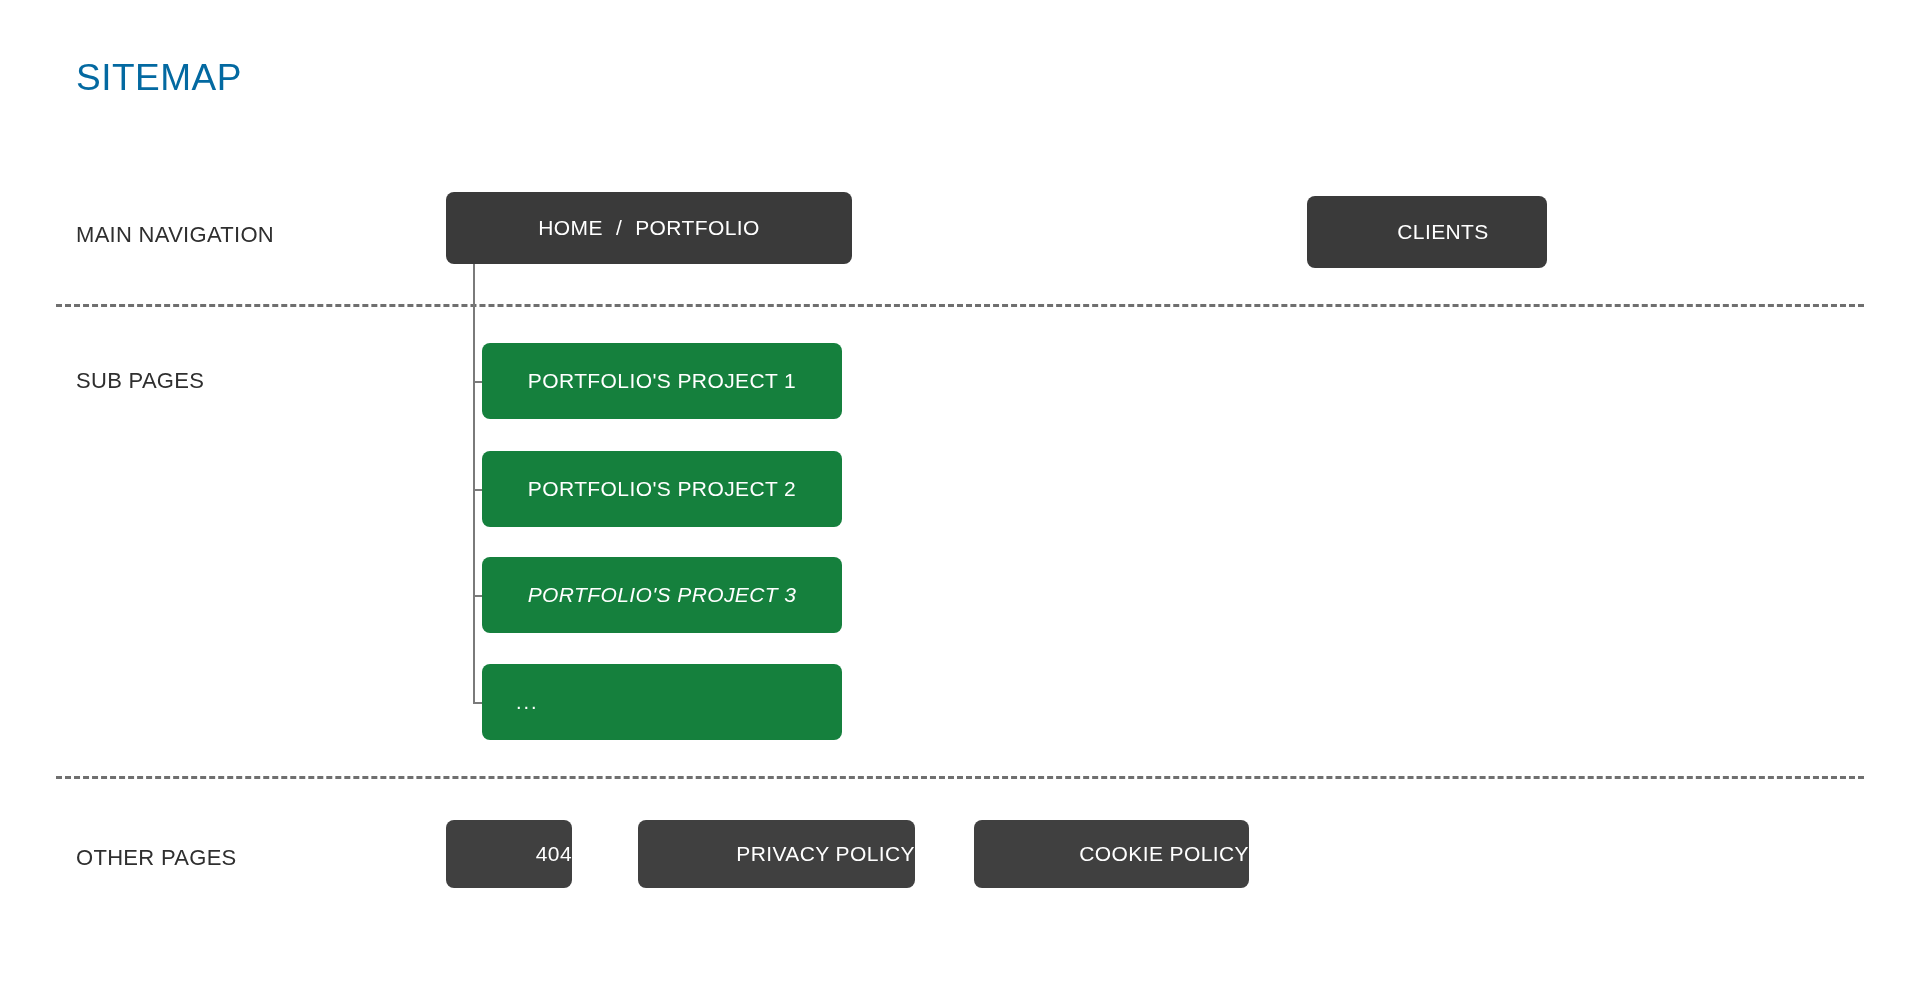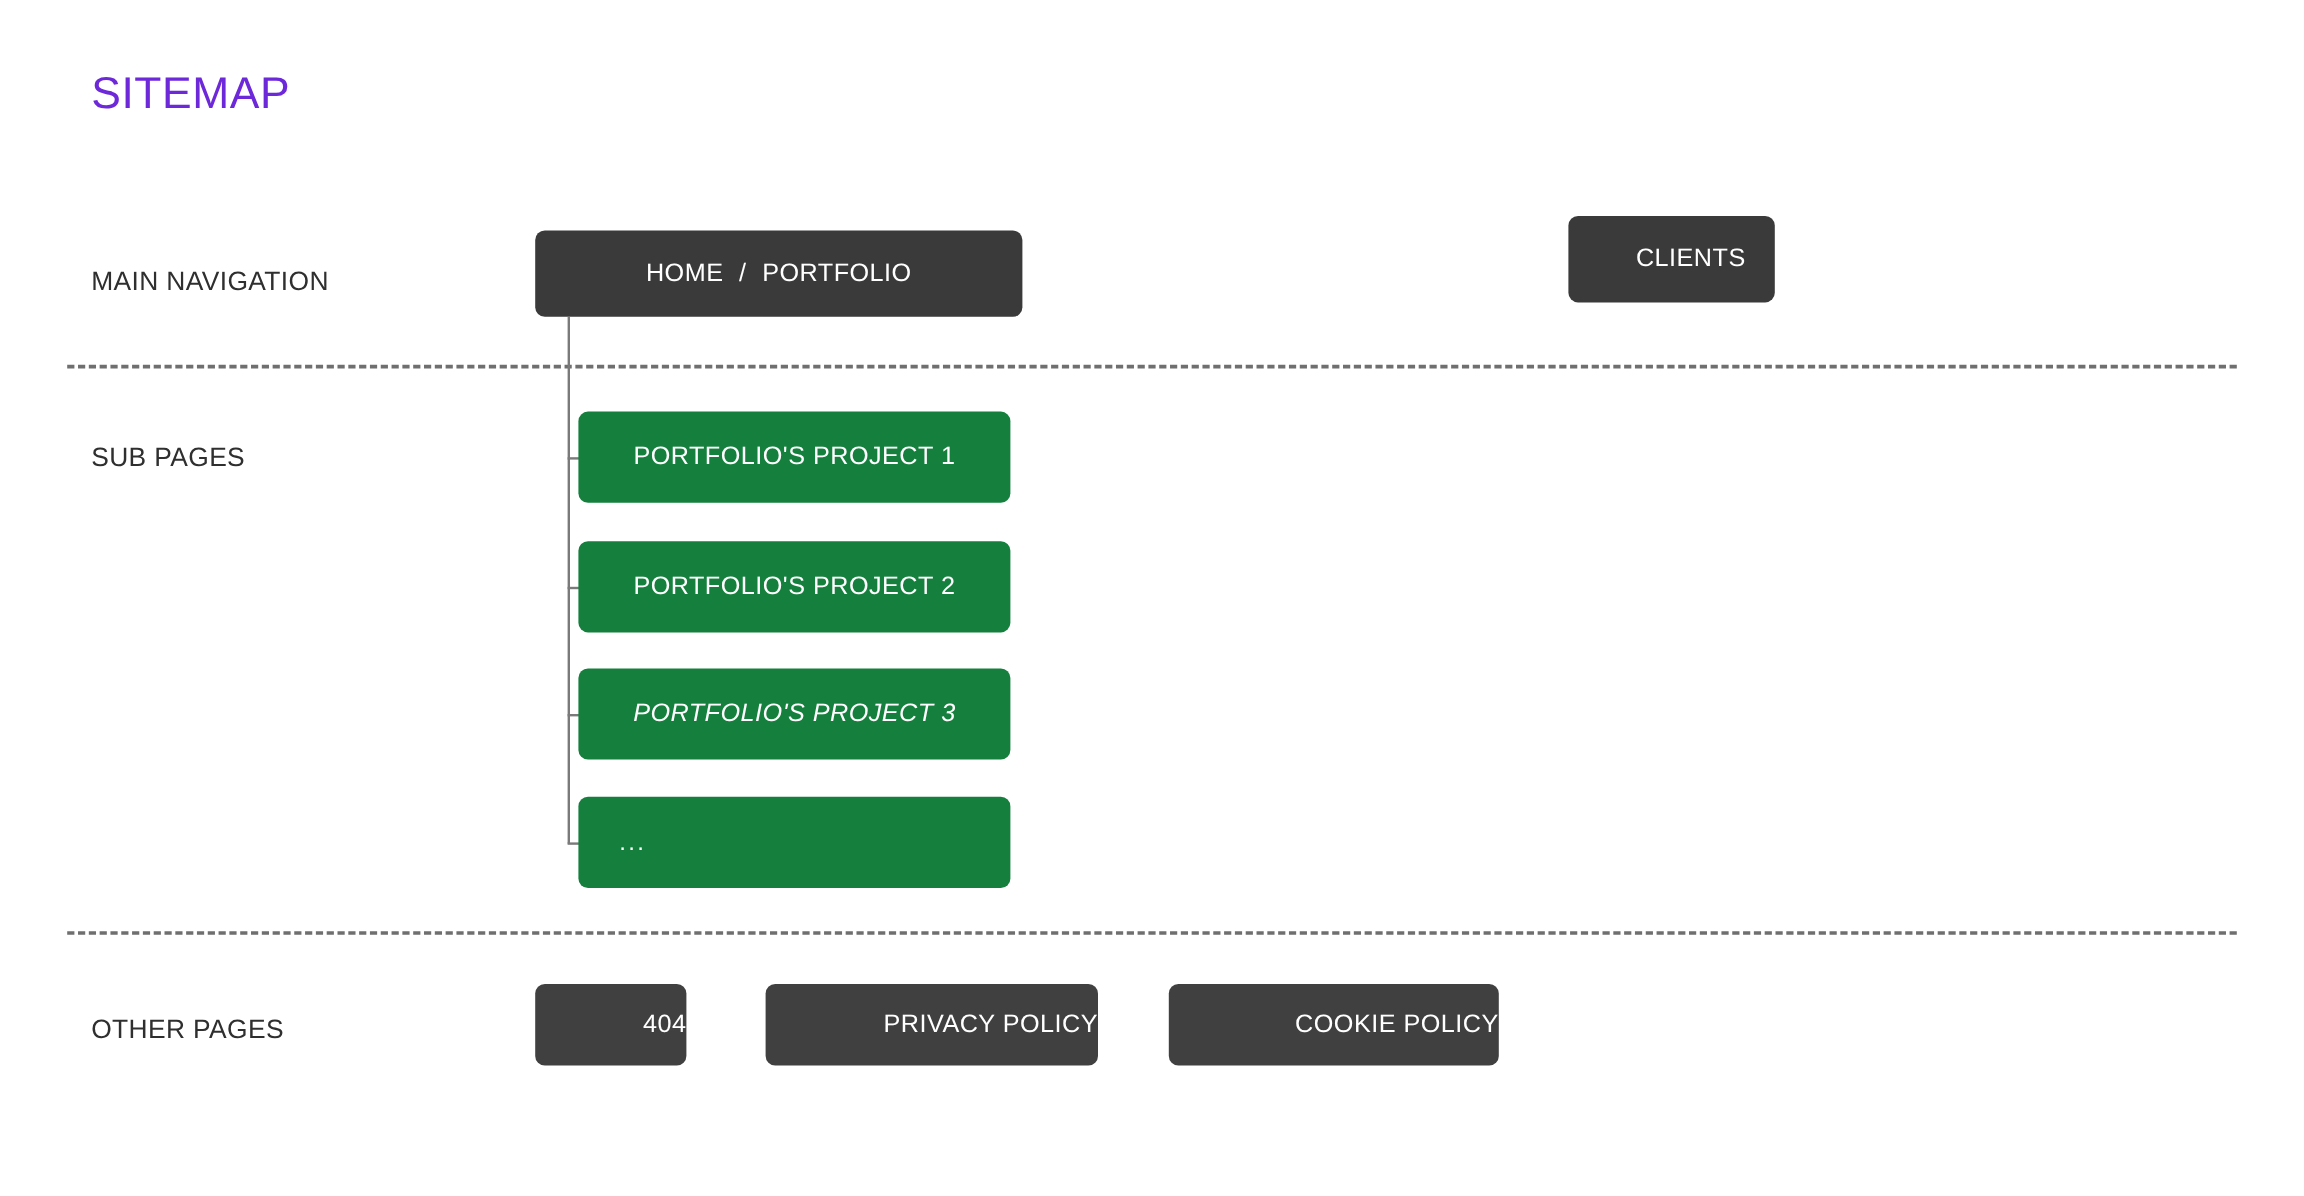--- a/index.html
+++ b/index.html
@@ -20,21 +20,21 @@
     height: 997px;
   }
 
   
   .page-title {
     position: absolute;
     left: 76px;
     top: 57px;
     font-size: 37px;
     letter-spacing: 0.5px;
-    color: #6d28d9;
+    color: #0369a1;
     font-weight: 400;
     white-space: nowrap;
   }
 
   
   .row-label {
     position: absolute;
     left: 76px;
     font-size: 22px;
     letter-spacing: 0.3px;
@@ -85,22 +85,22 @@
     margin: 0 13px;
     font-weight: 300;
   }
   .nav-card.about {
     left: 1028px;
     top: 192px;
     width: 208px;
   }
   .nav-card.clients {
     left: 1307px;
-    top: 180px;
-    width: 172px;
+    top: 196px;
+    width: 240px;
     padding-left: 32px;
   }
   .nav-card.contacts {
     left: 1588px;
     top: 192px;
     width: 208px;
   }
 
   
   .sub-card {

